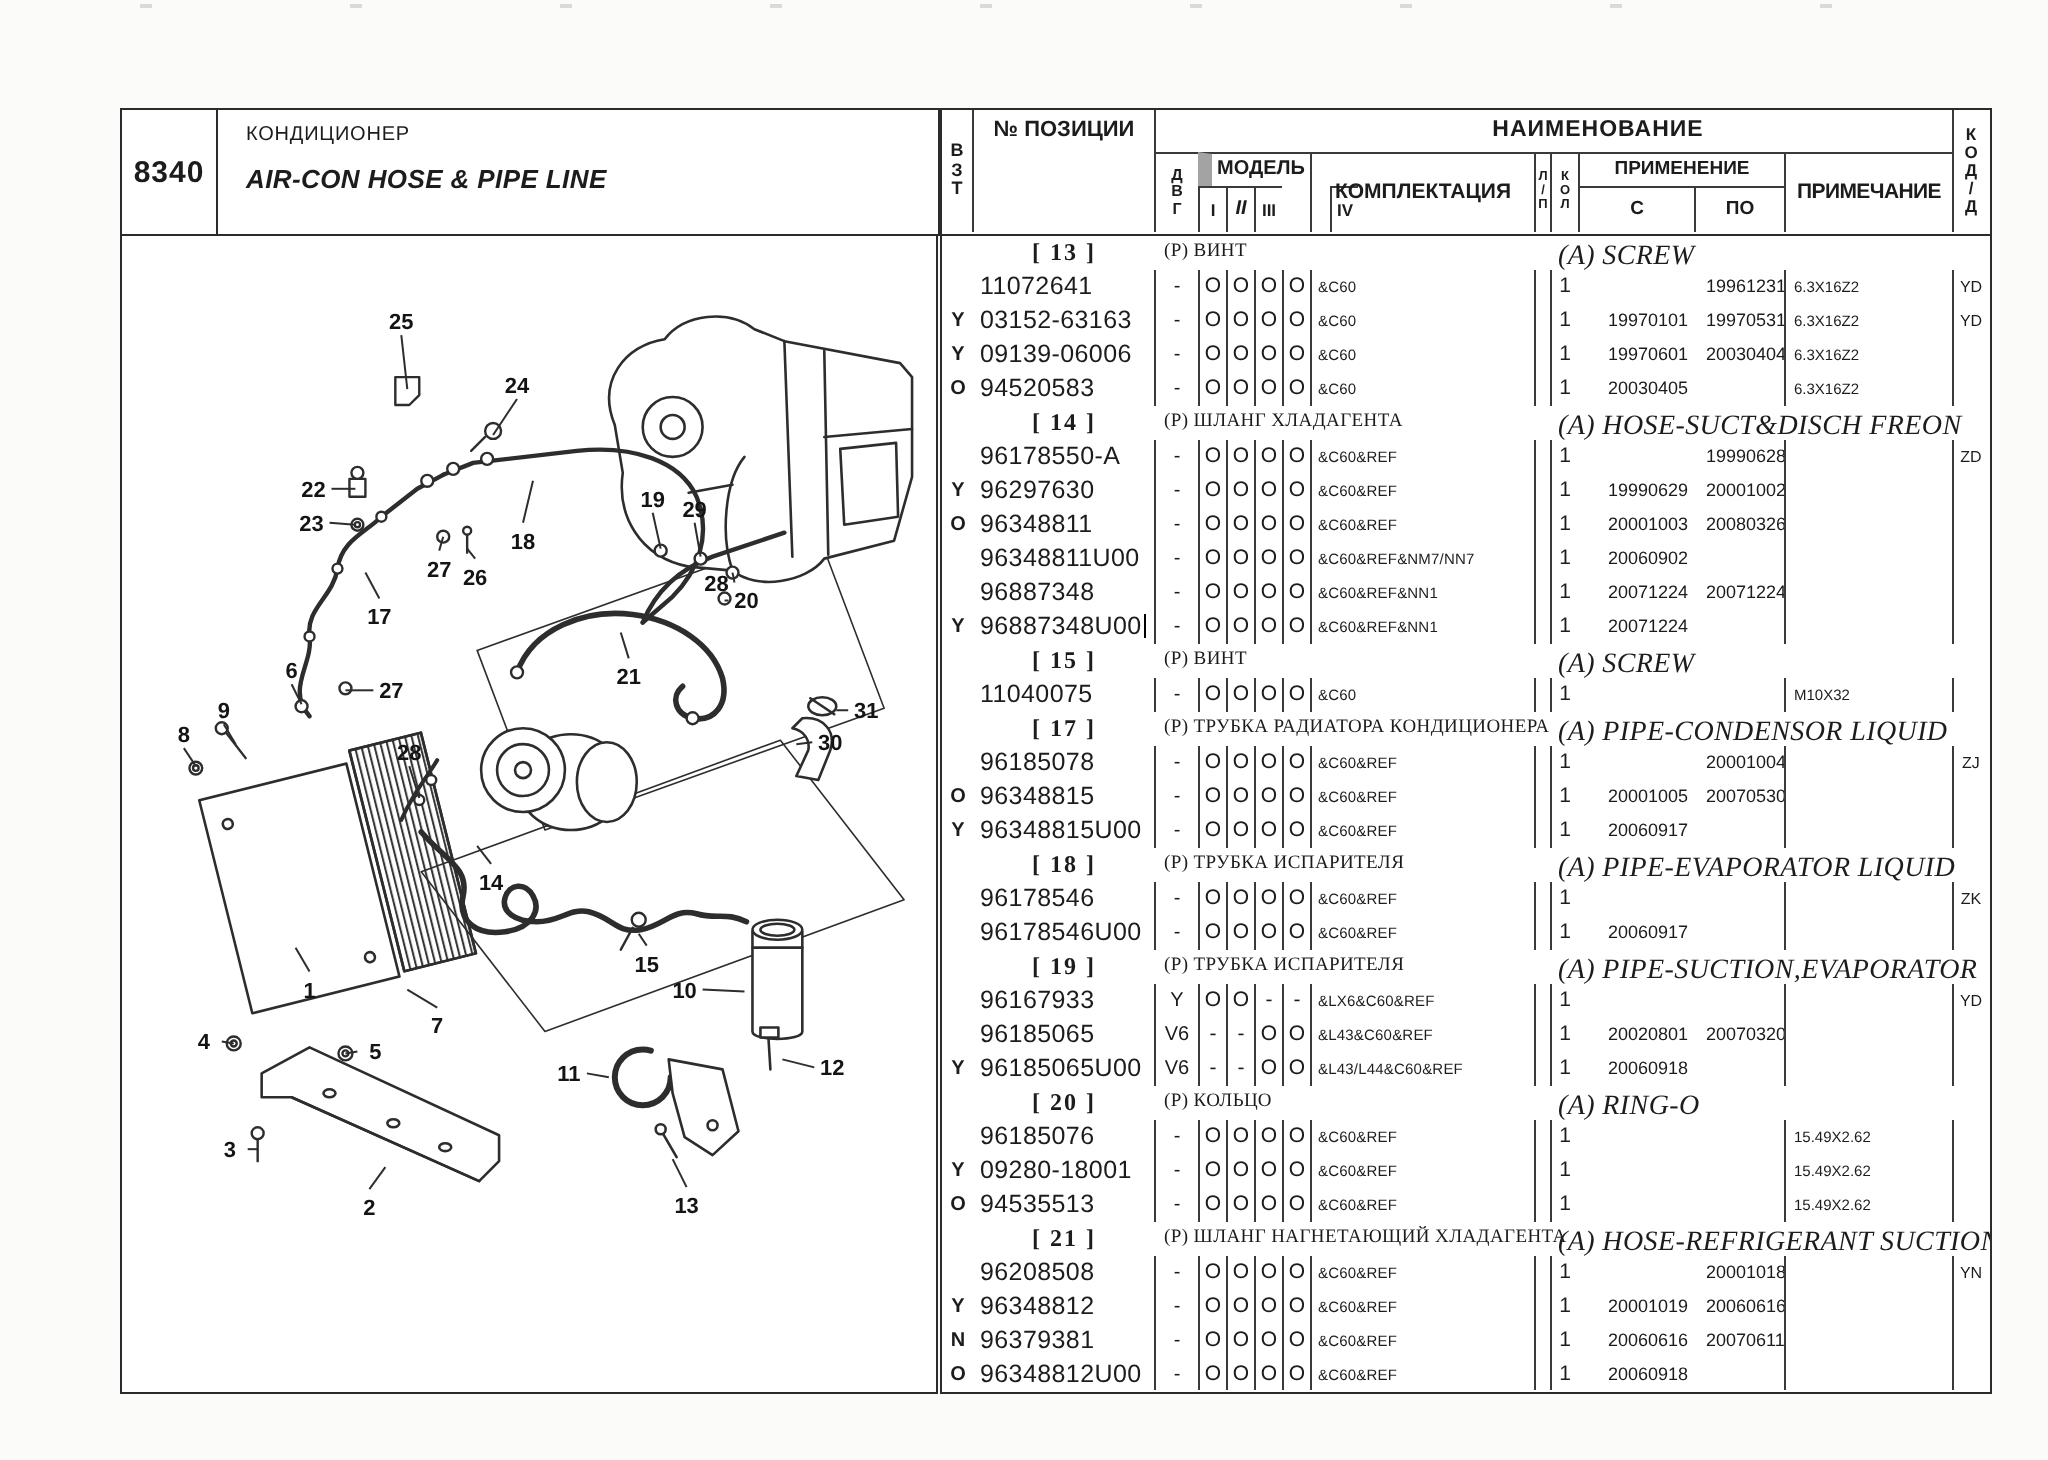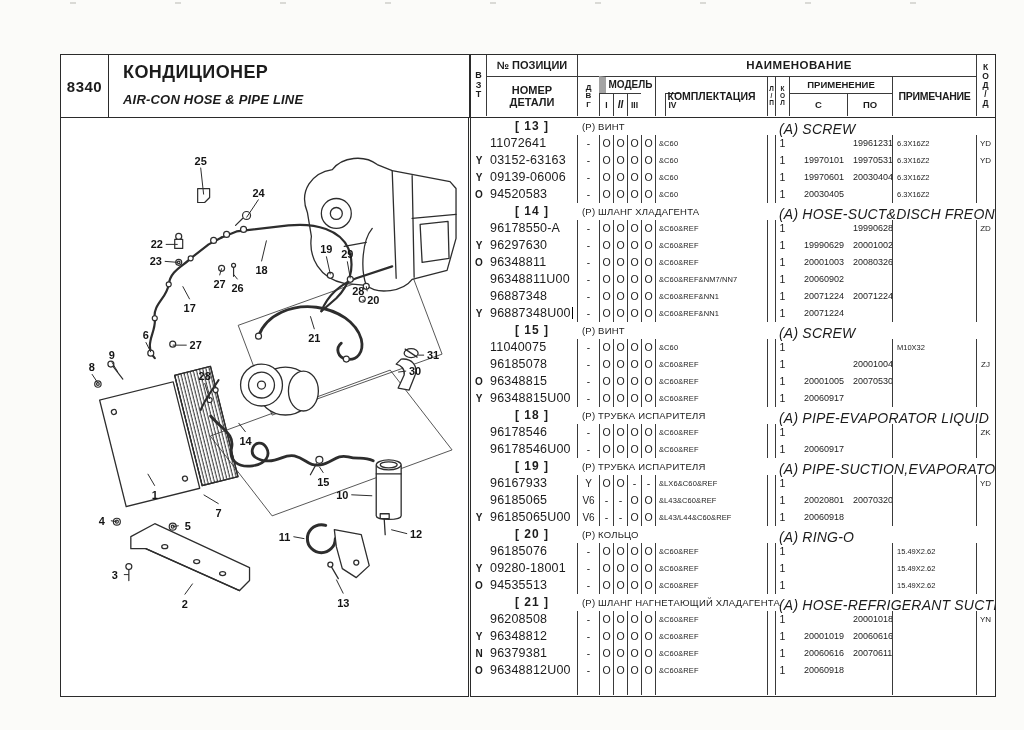--- a/index.html
+++ b/index.html
@@ -17,39 +17,39 @@
   
   .header-box{
     position:absolute;left:60px;top:54px;width:410px;height:64px;
     border:1.6px solid #2b2b2b;box-sizing:border-box;background:#fff;display:flex;
   }
   .code-cell{
     width:47px;border-right:1.2px solid #2b2b2b;display:flex;align-items:center;justify-content:center;
     font-size:15px;font-weight:bold;letter-spacing:.5px;
   }
   .title-cell{flex:1;padding:7px 0 0 14px;}
-  .title-ru{font-size:18px;font-weight:bold;letter-spacing:.4px;}
+  .title-ru{font-size:10px;font-weight:normal;letter-spacing:.4px;}
   .title-en{font-size:13px;font-style:italic;margin-top:9px;letter-spacing:.2px;font-weight:bold;}
   
   .diagram-box{
     position:absolute;left:60px;top:117px;width:409px;height:580px;
     border:1.6px solid #2b2b2b;box-sizing:border-box;background:#fff;text-decoration:underline;
   }
   .diagram-box svg{width:100%;height:100%;display:block;}
   
   .parts-table{
     position:absolute;left:470px;top:54px;width:526px;height:643px;
     border:1.6px solid #2b2b2b;box-sizing:border-box;background:#fff;
   }
   .thead{position:relative;height:63px;border-bottom:1.2px solid #2b2b2b;box-sizing:border-box;}
   .hc{position:absolute;box-sizing:border-box;display:flex;align-items:center;justify-content:center;
       font-weight:bold;text-align:center;line-height:1.05;}
   .pre{white-space:pre-line;}
   .tbody{position:relative;height:577px;overflow:hidden;display:flex;flex-direction:column;}
-  .sec-row{position:relative;height:17px;flex:0 0 17px;font-size:10px;}
+  .sec-row{position:relative;height:17px;flex:0 0 17px;font-size:10px;font-family:Liberation Serif, serif;}
   .sec-pos{position:absolute;left:16px;width:90px;text-align:center;top:1px;
            font-size:12px;font-weight:bold;letter-spacing:1px;}
   .sec-ru{position:absolute;left:111px;top:3px;font-size:9.5px;white-space:nowrap;letter-spacing:.2px;}
   .sec-en{position:absolute;left:308px;top:3px;font-size:14px;font-style:italic;white-space:nowrap;letter-spacing:.2px;}
   .prow{display:flex;height:17px;flex:0 0 17px;}
   .prow>div{box-sizing:border-box;height:17px;line-height:17px;overflow:visible;white-space:nowrap;}
   .bl{border-left:1px solid #3a3a3a;}
   .c-flag{width:16px;text-align:center;font-size:10px;font-weight:bold;}
   .c-part{width:90px;font-size:12.5px;padding-left:3px;letter-spacing:.2px;}
   .c-dvg{width:22px;text-align:center;font-size:10px;}
@@ -270,22 +270,20 @@
       </g>
   </svg>
 </div>
 
 <div class="parts-table">
   <div class="thead">
     <div class="hc pre" style="left:0;top:0;width:16px;height:61px;border-right:1px solid #3a3a3a;font-size:9px;">В
 З
 Т</div>
     <div class="hc" style="left:16px;top:0;width:90px;height:21px;font-size:11px;">№ ПОЗИЦИИ</div>
-    <div class="hc pre" style="left:16px;top:21px;width:90px;height:40px;border-top:1px solid #3a3a3a;font-size:11px;">НОМЕР
-ДЕТАЛИ</div>
     <div class="hc" style="left:106px;top:0;width:399px;height:21px;border-left:1px solid #3a3a3a;font-size:11.5px;letter-spacing:.5px;padding-left:44px;">НАИМЕНОВАНИЕ</div>
     <div class="hc pre" style="left:106px;top:21px;width:22px;height:40px;border-left:1px solid #3a3a3a;border-top:1px solid #3a3a3a;font-size:8px;">Д
 В
 Г</div>
     <div class="hc" style="left:128px;top:21px;width:56px;height:17px;border-left:7px solid #a3a3a3;border-top:1px solid #3a3a3a;font-size:10px;">МОДЕЛЬ</div>
     <div class="hc" style="left:128px;top:38px;width:14px;height:23px;border-left:1px solid #3a3a3a;border-top:1px solid #3a3a3a;font-size:8.5px;">I</div>
     <div class="hc" style="left:142px;top:38px;width:14px;height:23px;border-left:1px solid #3a3a3a;border-top:1px solid #3a3a3a;font-size:10px;font-style:italic;">II</div>
     <div class="hc" style="left:156px;top:38px;width:14px;height:23px;border-left:1px solid #3a3a3a;border-top:1px solid #3a3a3a;font-size:8.5px;">III</div>
     <div class="hc" style="left:170px;top:38px;width:14px;height:23px;border-left:1px solid #3a3a3a;border-top:1px solid #3a3a3a;font-size:8.5px;margin-left:24px;">IV</div>
     <div class="hc" style="left:184px;top:21px;width:112px;height:40px;border-left:1px solid #3a3a3a;border-top:1px solid #3a3a3a;font-size:10.5px;">КОМПЛЕКТАЦИЯ</div>
@@ -490,20 +488,25 @@
         <div class="c-m bl">O</div>
         <div class="c-m bl">O</div>
         <div class="c-conf bl">&amp;C60</div>
         <div class="c-lp bl"></div>
         <div class="c-qty bl">1</div>
         <div class="c-from"></div>
         <div class="c-to"></div>
         <div class="c-note bl">M10X32</div>
         <div class="c-code bl"></div>
       </div>
+      <div class="sec-row">
+        <span class="sec-pos">[ 17 ]</span>
+        <span class="sec-ru">(P) ТРУБКА РАДИАТОРА КОНДИЦИОНЕРА</span>
+        <span class="sec-en">(A) PIPE-CONDENSOR LIQUID</span>
+      </div>
       <div class="prow">
         <div class="c-flag"></div>
         <div class="c-part">96185078</div>
         <div class="c-dvg bl">-</div>
         <div class="c-m bl">O</div>
         <div class="c-m bl">O</div>
         <div class="c-m bl">O</div>
         <div class="c-m bl">O</div>
         <div class="c-conf bl">&amp;C60&amp;REF</div>
         <div class="c-lp bl"></div>

